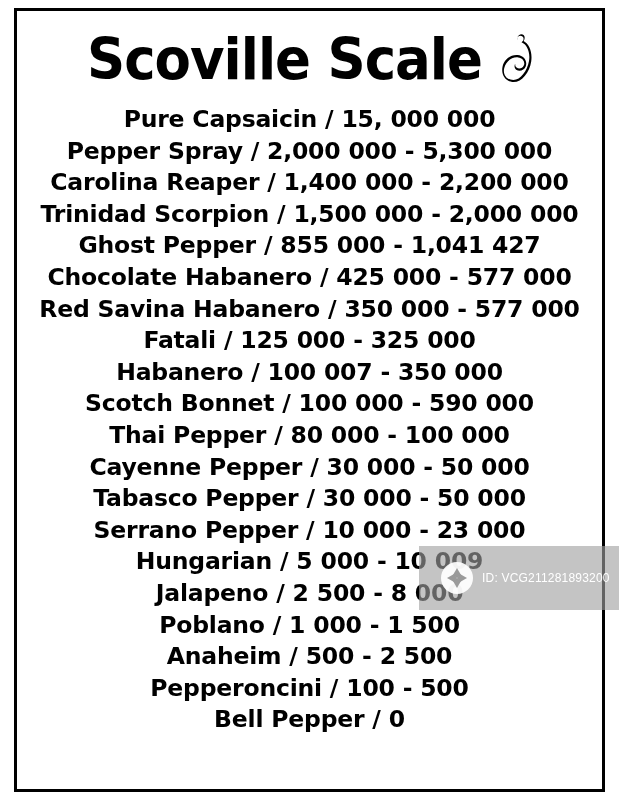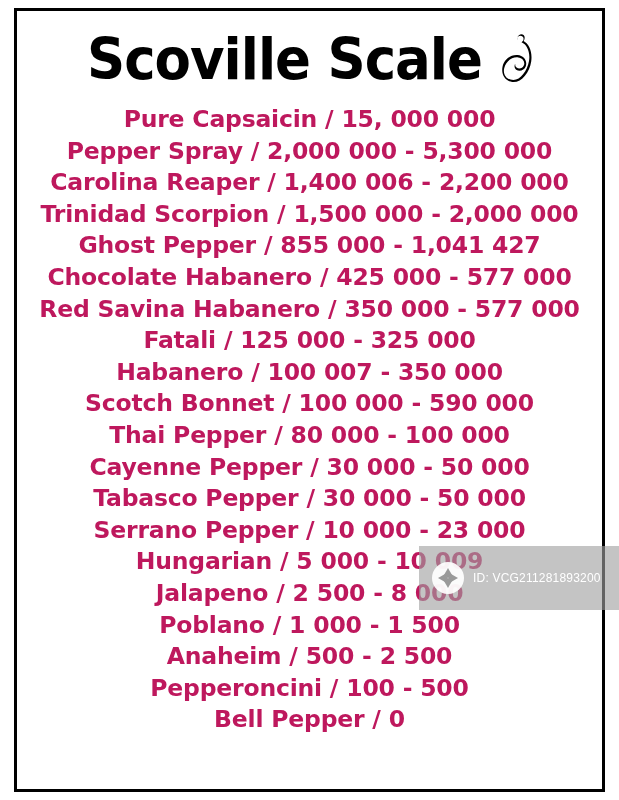--- a/index.html
+++ b/index.html
@@ -59,37 +59,37 @@
   }
   .list {
     margin-top: 18px;
     padding: 0 10px;
     text-align: center;
   }
   .list-item {
     font-family: "DejaVu Sans", sans-serif;
     font-weight: bold;
     font-size: 23.5px;
-    color: #be185d;
+    color: #000000;
     line-height: 1.345;
     white-space: nowrap;
     letter-spacing: -0.2px;
   }
   
   .watermark {
     position: absolute;
     right: 0;
     top: 546px;
     width: 200px;
     height: 64px;
     background: rgba(160,160,160,0.62);
     display: flex;
     align-items: center;
     box-sizing: border-box;
-    padding-left: 12px;
+    padding-left: 21px;
     gap: 8px;
   }
   .wm-logo {
     width: 34px;
     height: 34px;
     flex: 0 0 34px;
     position: relative;
   }
   .wm-text {
     font-family: "Liberation Sans", sans-serif;
@@ -111,21 +111,21 @@
         <svg width="30" height="48" viewBox="0 0 30 48" xmlns="http://www.w3.org/2000/svg">
           <path d="M14 3 C16 0 21 1 21 5 C21 7 19 8 18 9 C24 10 28 17 27 26 C26 36 19 45 12 45 C5 45 1 39 3 33 C5 27 10 24 15 24 C19 24 21 26 21 29 C21 32 19 34 16 34 C14 34 13 33 13 31" fill="none" stroke="#000000" stroke-width="0"></path>
           <path d="M15.5 6 C14.5 2.5 18 0.5 20.5 2.5 C22.5 4.2 21.5 7 19.5 8.2 C25 10.5 28.5 18 27 27 C25.4 36.6 18.6 46 11.4 46 C4.8 46 0.6 40.6 2.2 34.2 C3.9 27.4 10 22.6 16.2 23.4 C21 24 23.4 28 21.8 31.6 C20.6 34.4 17 35.4 14.6 33.6 C13.3 32.6 12.9 31 13.4 29.6 C12 31.6 12.2 34.6 14.6 36 C17.8 37.9 22.4 36.2 23.8 32.2 C25.6 27 21.8 21.6 15.6 21 C8.2 20.3 1.6 26 0.4 33.6 C-0.9 41.8 4.6 48 11.6 48 C20 48 27.6 38.2 29.2 27.4 C30.6 18 27.2 10 21.6 6.9 C22.9 5.2 23.2 2.6 21.6 1 C19.6 -0.9 16 0.6 15.5 3.6 Z" fill="#000000"></path>
         </svg>
       </span>
     </div>
 
     <div class="list">
       <div class="list-item">Pure Capsaicin / 15, 000 000</div>
       <div class="list-item">Pepper Spray / 2,000 000 - 5,300 000</div>
-      <div class="list-item">Carolina Reaper  / 1,400 006 - 2,200 000</div>
+      <div class="list-item">Carolina Reaper  / 1,400 000 - 2,200 000</div>
       <div class="list-item">Trinidad Scorpion / 1,500 000 - 2,000 000</div>
       <div class="list-item">Ghost Pepper / 855 000 - 1,041 427</div>
       <div class="list-item">Chocolate Habanero / 425 000 - 577 000</div>
       <div class="list-item">Red Savina Habanero / 350 000 - 577 000</div>
       <div class="list-item">Fatali / 125 000 - 325 000</div>
       <div class="list-item">Habanero / 100 007 - 350 000</div>
       <div class="list-item">Scotch Bonnet / 100 000 - 590 000</div>
       <div class="list-item">Thai Pepper / 80 000 - 100 000</div>
       <div class="list-item">Cayenne Pepper / 30 000 - 50 000</div>
       <div class="list-item">Tabasco Pepper / 30 000 - 50 000</div>

